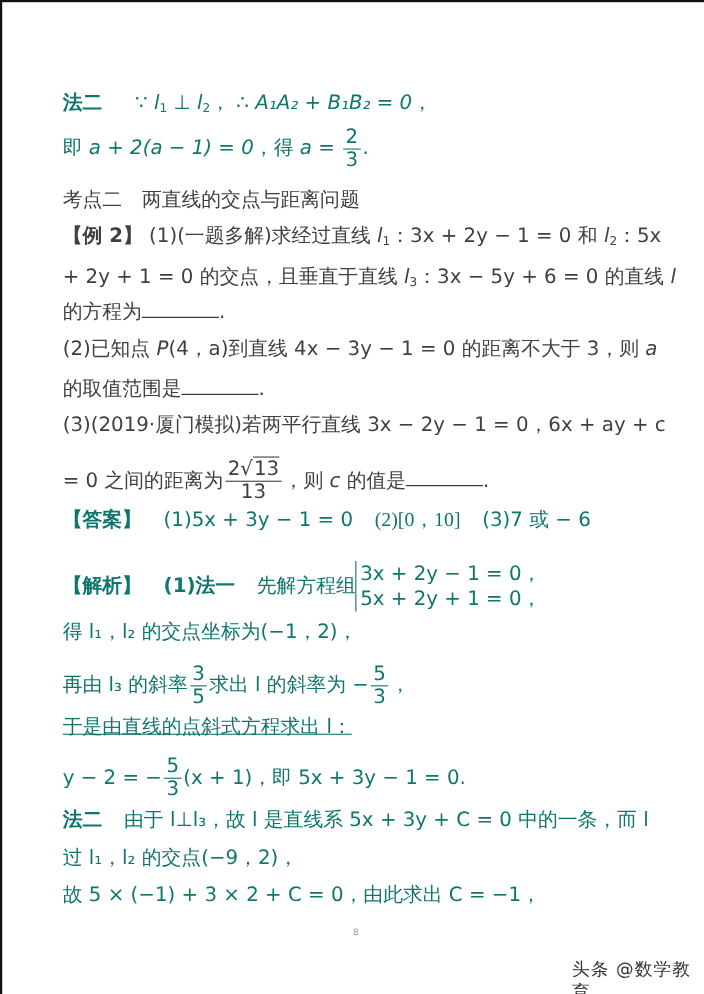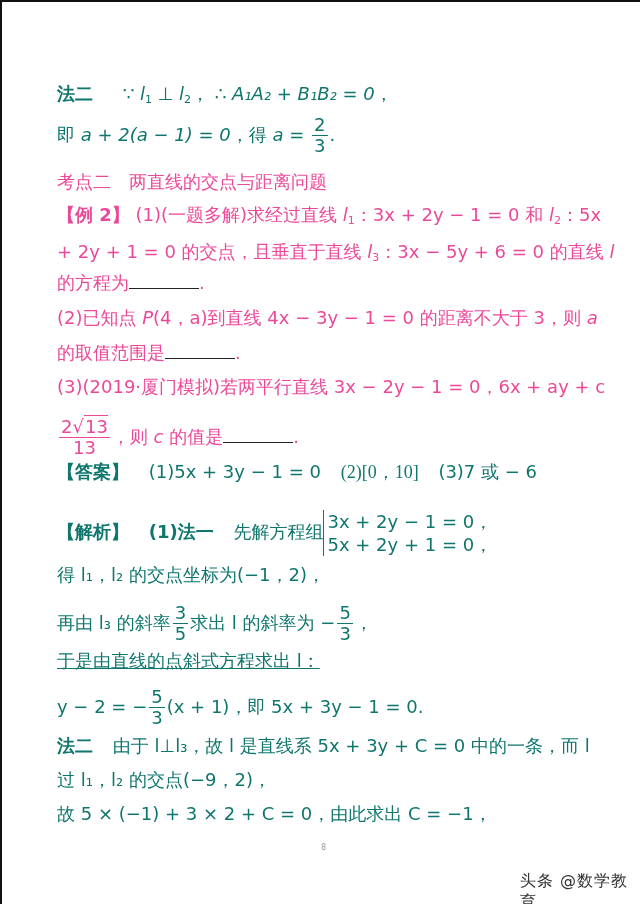--- a/index.html
+++ b/index.html
@@ -10,21 +10,21 @@
   }
   .frame {
     position: absolute; left: 0; top: 0; width: 640px; height: 904px;
     border-top: 2px solid #111; border-left: 2px solid #111; box-sizing: border-box;
   }
   .line {
     position: absolute; left: 57px; font-size: 18px; line-height: 24px;
     white-space: nowrap; color: #222;
   }
   .red { color: #0f766e; }
-  .black { color: #ec4899; }
+  .black { color: #404040; }
   .bold { font-weight: bold; }
   i, .it { font-style: italic; }
   .frac {
     display: inline-flex; flex-direction: column; align-items: center;
     vertical-align: middle; margin: 0 2px; line-height: 1;
   }
   .frac .num { border-bottom: 1.5px solid currentColor; padding: 0 2px 1px; }
   .frac .den { padding-top: 1px; }
   .brace-sys {
     display: inline-block; vertical-align: middle; border-left: 1.5px solid currentColor;
@@ -81,21 +81,21 @@
   <span>(2)已知点</span>
   <i>P</i><span>(4，a)到直线 4x − 3y − 1 = 0 的距离不大于 3，则</span>
   <i>a</i>
 </div>
 <div class="line black" style="top:340px;">
   <span>的取值范围是</span><span class="blank"></span><span>.</span>
 </div>
 
 <div class="line black" style="top:375px;">(3)(2019·厦门模拟)若两平行直线 3x − 2y − 1 = 0，6x + ay + c</div>
 <div class="line black" style="top:418px;">
-  <span class="frac">
+  <span>= 0 之间的距离为</span><span class="frac">
       <span class="num"><span>2</span>√<span class="sqrt">13</span></span>
       <span class="den">13</span>
     </span><span>，则</span>
   <i>c</i>
   <span>的值是</span><span class="blank"></span><span>.</span>
 </div>
 
 <div class="line red" style="top:460px;">
   <span class="bold">【答案】</span>
   <span style="margin-left:14px;">(1)5x + 3y − 1 = 0</span>

